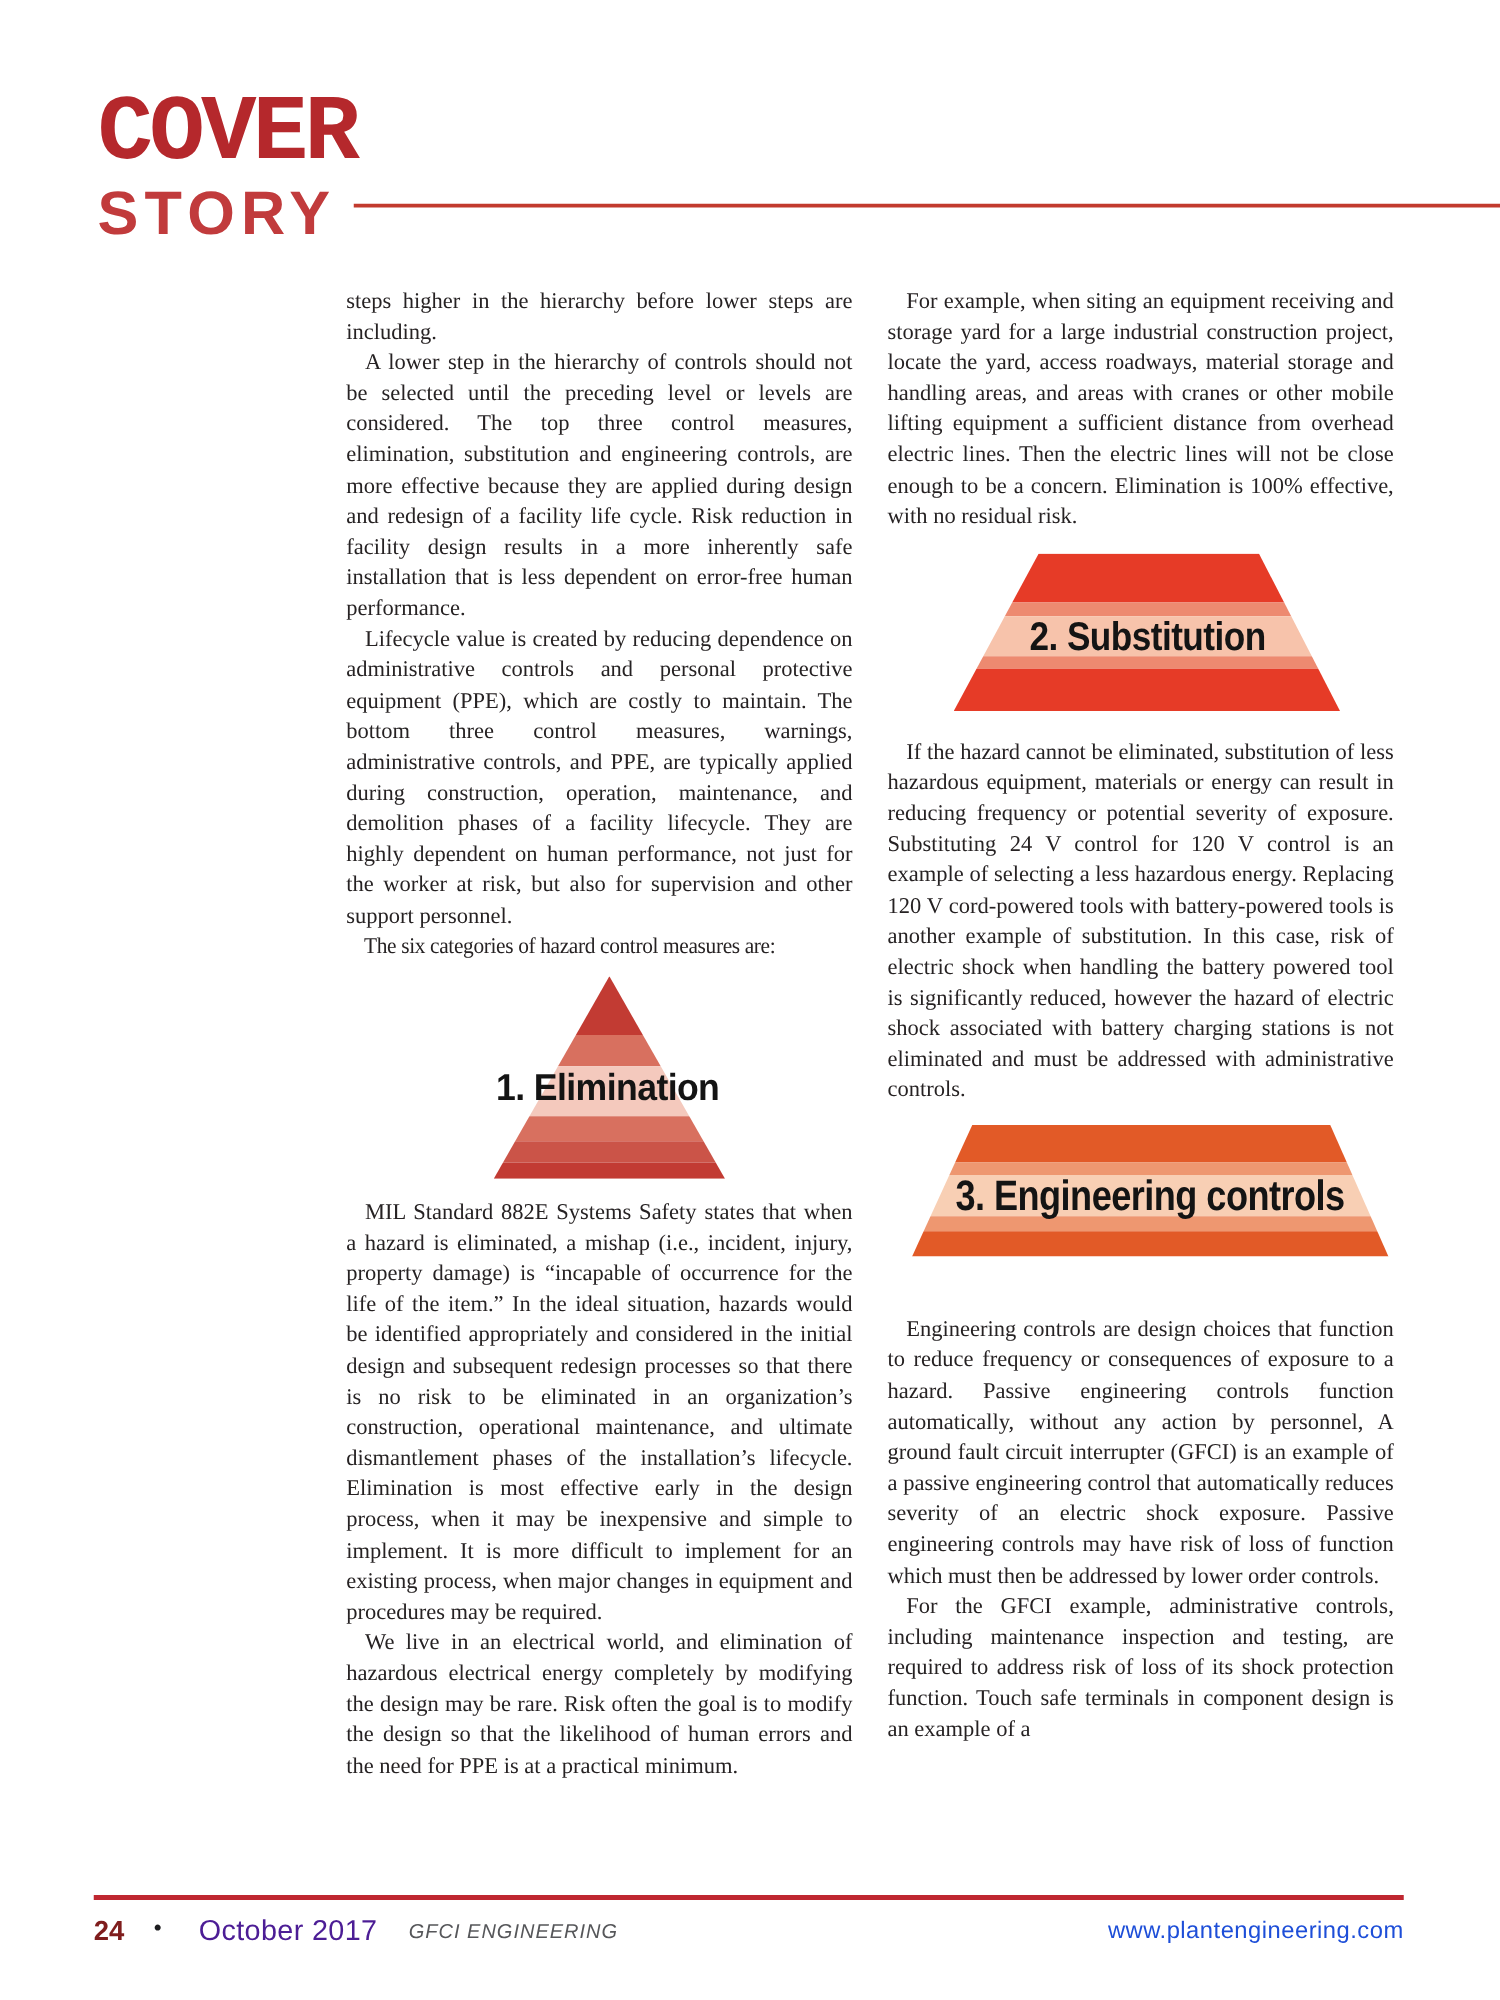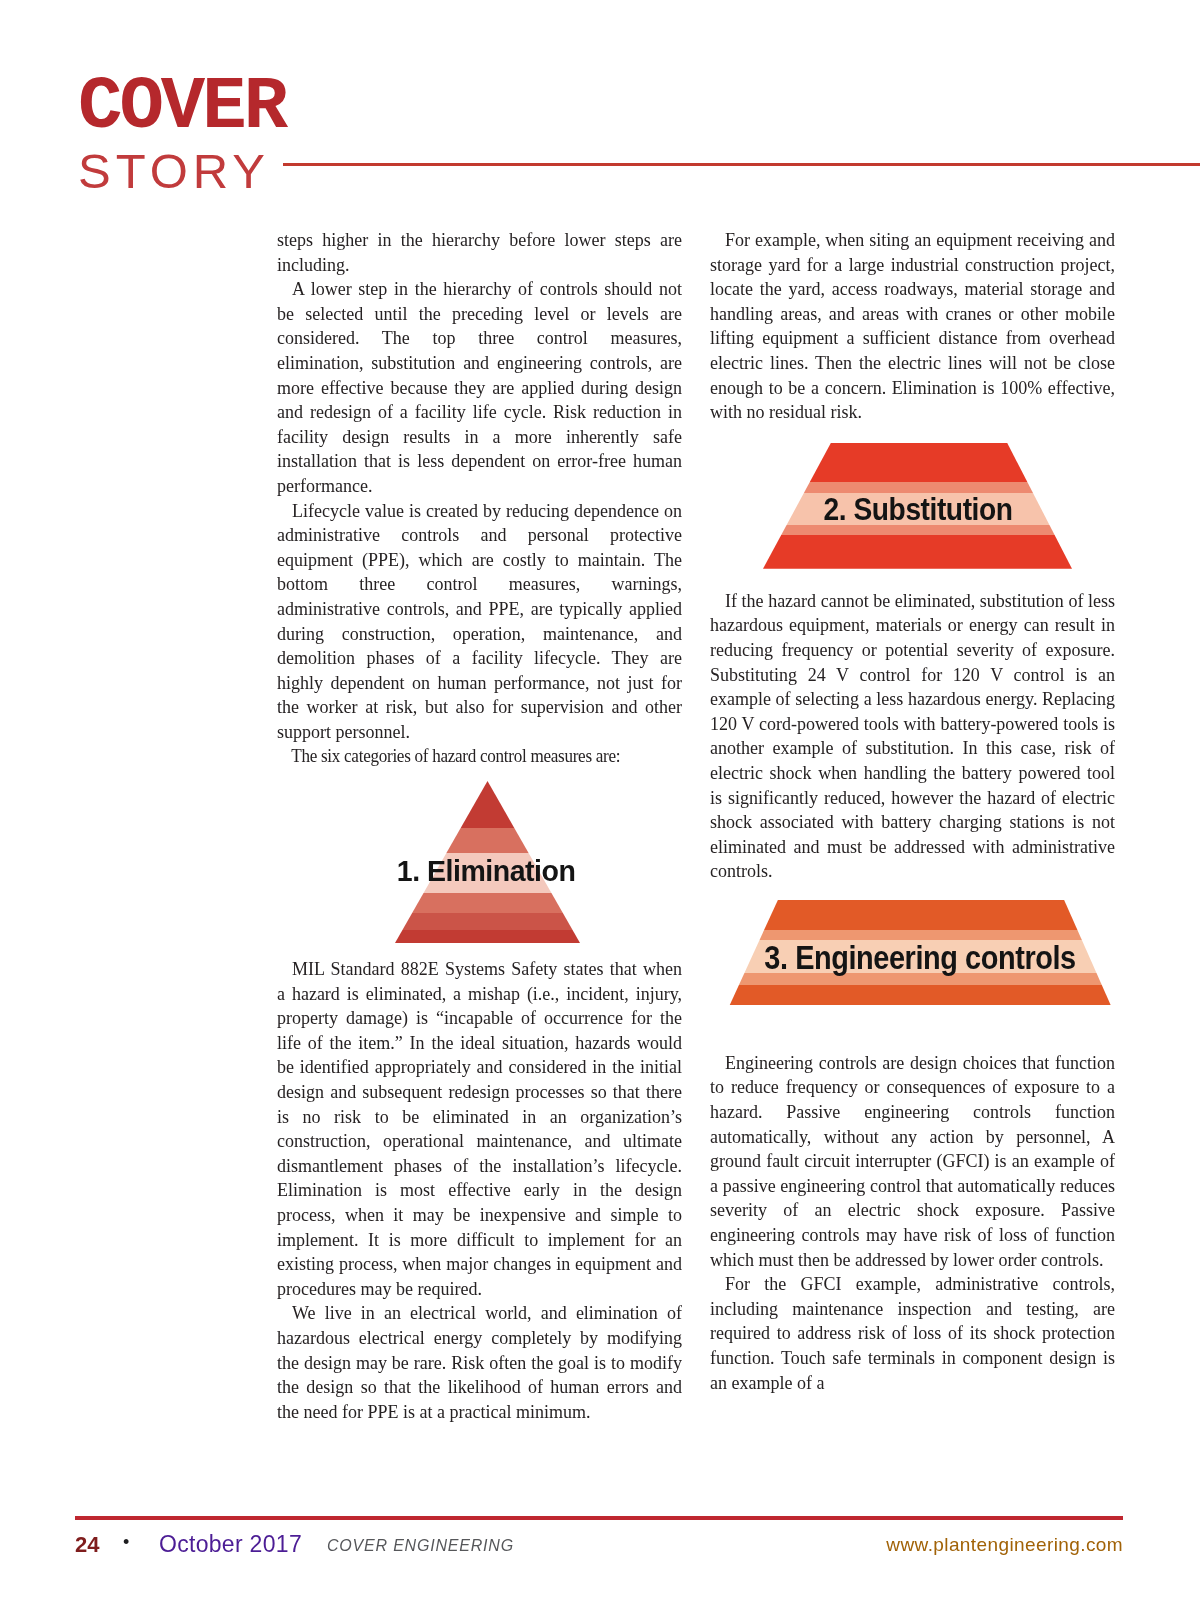--- a/index.html
+++ b/index.html
@@ -9,21 +9,21 @@
     overflow:hidden; font-family:"Liberation Serif", serif; color:#262223;
   }
 
   
   .masthead { position:absolute; left:78px; top:70px; }
   .cover-word {
     font-family:Liberation Mono, monospace; font-weight:bold;
     font-size:74px; line-height:74px; letter-spacing:-3px; color:#b5282c;
   }
   .story-word {
-    font-family:"Liberation Sans", sans-serif; font-weight:400;
+    font-family:"Liberation Sans", sans-serif; font-weight:700;
     font-size:49px; line-height:50px; letter-spacing:5px; color:#c13b3c;
     margin-top:2px;
   }
   .header-rule {
     position:absolute; left:283px; top:163px; width:917px; height:3px;
     background:#c23a2e;
   }
 
   
   .col {
@@ -89,21 +89,21 @@
     position:absolute; left:75px; top:1516px; width:1048px; height:4px;
     background:#bf2730;
   }
   .footer { position:absolute; left:75px; top:1530px; width:1048px; height:34px;
     font-family:"Liberation Sans", sans-serif; }
   .page-num { position:absolute; left:0; top:2px; font-size:22px; font-weight:bold; color:#7f1d1d; }
   .footer-dot { position:absolute; left:48px; top:2px; font-size:18px; color:#1d1d1f; }
   .footer-date { position:absolute; left:84px; top:1px; font-size:23px; color:#4c1d95; letter-spacing:0.3px; }
   .footer-mag { position:absolute; left:252px; top:7px; font-size:16px; font-style:italic;
     color:#56575a; letter-spacing:0.8px; }
-  .footer-site { position:absolute; right:0; top:4px; font-size:19px; color:#a16207; letter-spacing:0.4px; }
+  .footer-site { position:absolute; right:0; top:4px; font-size:19px; color:#1d4ed8; letter-spacing:0.4px; }
 </style>
 </head>
 <body>
 
 <div class="page">
 
   <div class="masthead">
     <div class="cover-word">COVER</div>
     <div class="story-word">STORY</div>
   </div>
@@ -160,17 +160,17 @@
 
     <p class="para indent">Engineering controls are design choices that function to reduce frequency or consequences of exposure to a hazard. Passive engineering controls function automatically, without any action by personnel, A ground fault circuit interrupter (GFCI) is an example of a passive engineering control that automatically reduces severity of an electric shock exposure. Passive engineering controls may have risk of loss of function which must then be addressed by lower order controls.</p>
     <p class="para indent">For the GFCI example, administrative controls, including maintenance inspection and testing, are required to address risk of loss of its shock protection function. Touch safe terminals in component design is an example of a</p>
   </div>
 
   <div class="footer-rule"></div>
   <div class="footer">
     <span class="page-num">24</span>
     <span class="footer-dot">•</span>
     <span class="footer-date">October 2017</span>
-    <span class="footer-mag">COVER ENGINEERING</span>
+    <span class="footer-mag">GFCI ENGINEERING</span>
     <span class="footer-site">www.plantengineering.com</span>
   </div>
 
 </div>
 
 </body></html>

